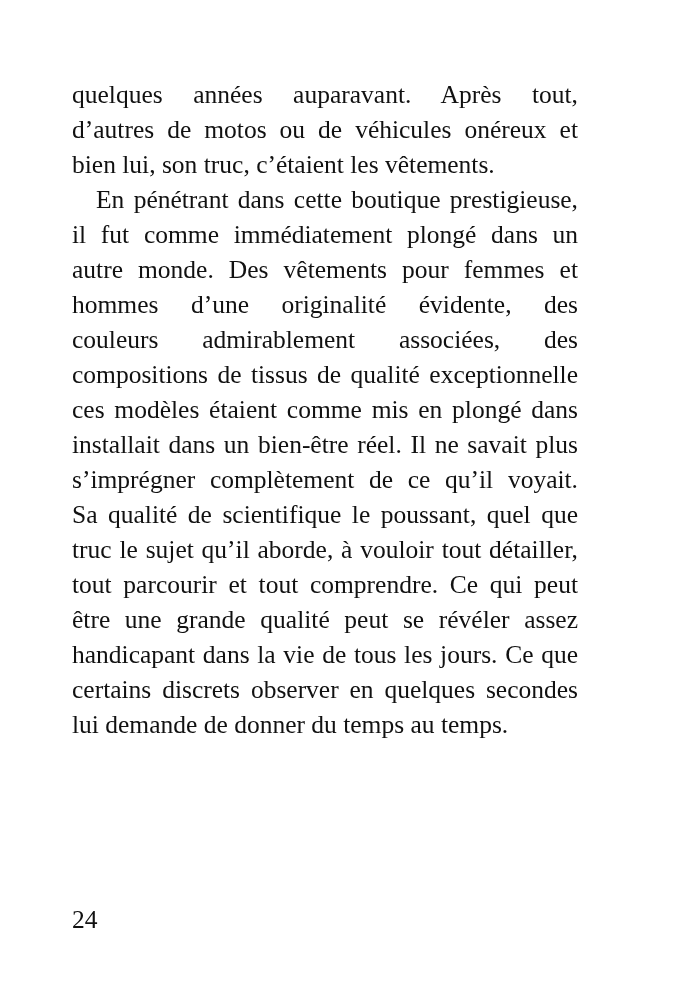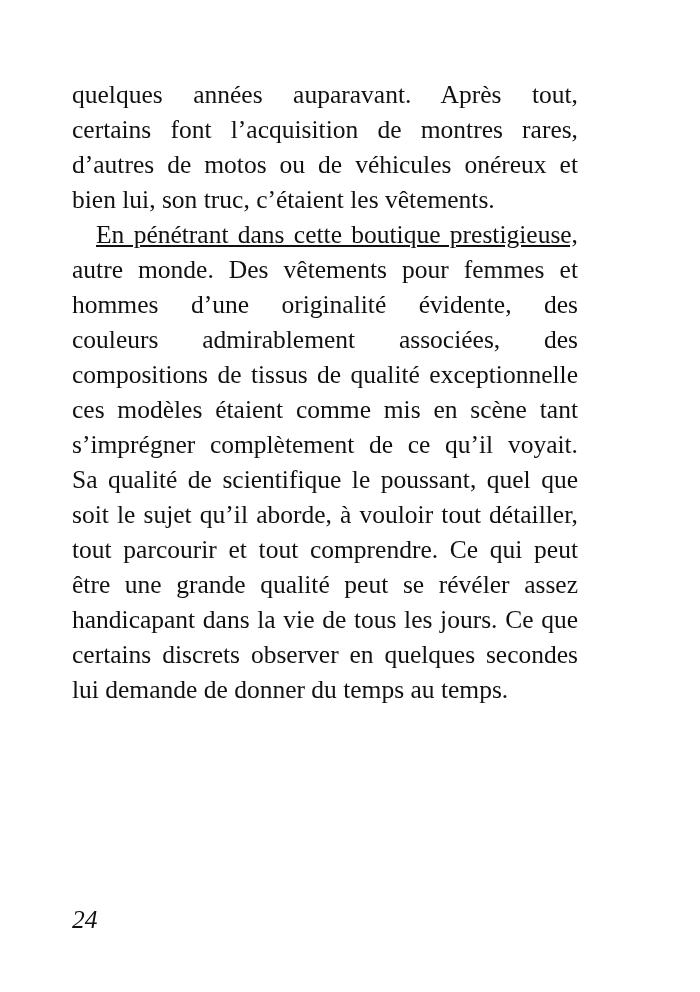--- a/index.html
+++ b/index.html
@@ -38,54 +38,53 @@
       text-align: justify;
       text-align-last: justify;
       letter-spacing: 0;
     }
     .line.last {
       text-align: center;
       text-align-last: left;
     }
     .line.indent {
       padding-left: 24px;
-      text-decoration: underline;
     }
     .page-number {
       position: absolute;
       left: 72px;
       top: 902px;
       font-size: 25.5px;
       line-height: 35px;
-      font-style: italic;
     }
   </style>
 </head>
 <body>
 
 <div class="page">
   <div class="text-block">
 
     <div>
       <span class="line">quelques années auparavant. Après tout,</span>
-      <span class="line">certains font l’acquisition de montres rares,</span>
       <span class="line">d’autres de motos ou de véhicules onéreux et</span>
       <span class="line last">bien lui, son truc, c’étaient les vêtements.</span>
     </div>
 
     <div>
       <span class="line indent">En pénétrant dans cette boutique prestigieuse,</span>
+      <span class="line">il fut comme immédiatement plongé dans un</span>
       <span class="line">autre monde. Des vêtements pour femmes et</span>
       <span class="line">hommes d’une originalité évidente, des</span>
       <span class="line">couleurs admirablement associées, des</span>
       <span class="line">compositions de tissus de qualité exceptionnelle</span>
-      <span class="line">ces modèles étaient comme mis en scène tant</span>
+      <span class="line">ces modèles étaient comme mis en plongé dans</span>
+      <span class="line">installait dans un bien-être réel. Il ne savait plus</span>
       <span class="line">s’imprégner complètement de ce qu’il voyait.</span>
       <span class="line">Sa qualité de scientifique le poussant, quel que</span>
-      <span class="line">soit le sujet qu’il aborde, à vouloir tout détailler,</span>
+      <span class="line">truc le sujet qu’il aborde, à vouloir tout détailler,</span>
       <span class="line">tout parcourir et tout comprendre. Ce qui peut</span>
       <span class="line">être une grande qualité peut se révéler assez</span>
       <span class="line">handicapant dans la vie de tous les jours. Ce que</span>
       <span class="line">certains discrets observer en quelques secondes</span>
       <span class="line last">lui demande de donner du temps au temps.</span>
     </div>
 
   </div>
 
   <div class="page-number">24</div>

